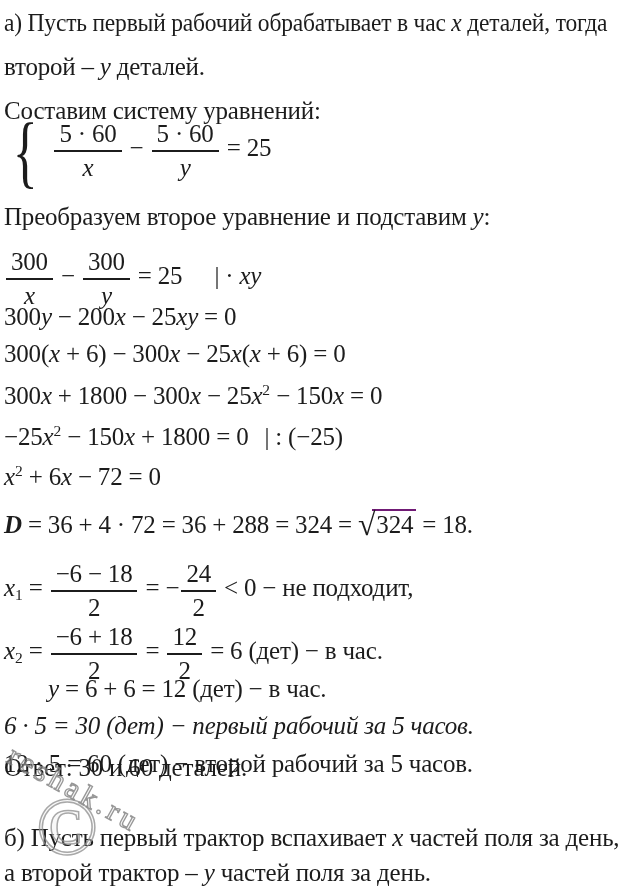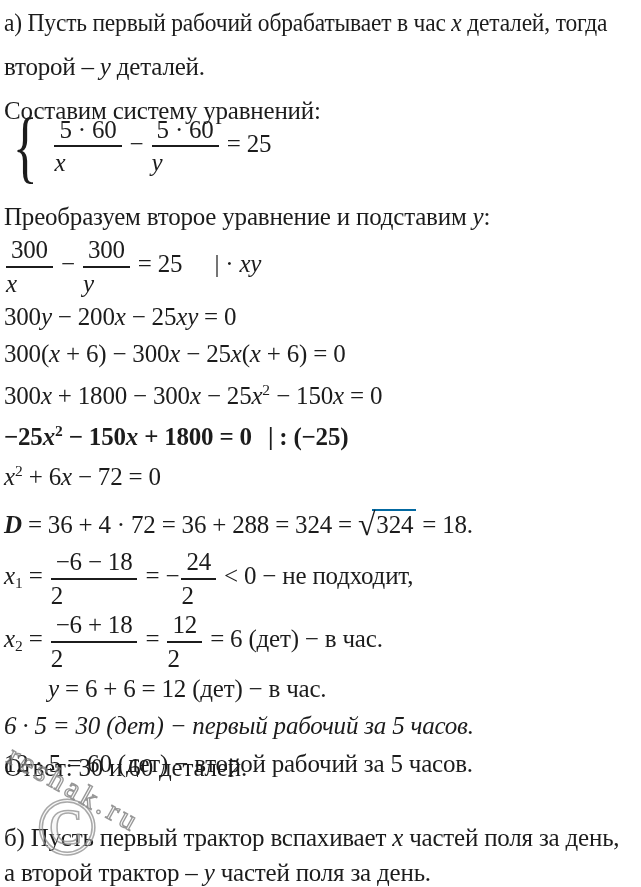--- a/index.html
+++ b/index.html
@@ -22,48 +22,48 @@
   
   #content .line:nth-child(1){top:8px;transform:scaleX(0.94);}
   #content .line:nth-child(2){top:52px;}
   #content .line:nth-child(3){top:96px;}
   #content .line:nth-child(4){top:108px;left:6px;}
   #content .line:nth-child(5){top:202px;font-family:Liberation Serif, serif;}
   #content .line:nth-child(6){top:236px;}
   #content .line:nth-child(7){top:302px;}
   #content .line:nth-child(8){top:339px;}
   #content .line:nth-child(9){top:381px;}
-  #content .line:nth-child(10){top:422px;font-weight:bold;}
+  #content .line:nth-child(10){top:422px;}
   #content .line:nth-child(11){top:462px;}
   #content .line:nth-child(12){top:503px;}
   #content .line:nth-child(13){top:548px;}
   #content .line:nth-child(14){top:611px;}
   #content .line:nth-child(15){top:674px;margin-left:44px;}
   #content .line:nth-child(16){top:711px;font-style:italic;}
   #content .line:nth-child(17){top:749px;}
   #content .line:nth-child(18){top:753px;}
   #content .line:nth-child(19){top:823px;}
   #content .line:nth-child(20){top:858px;}
 
   .v{font-style:italic;}
   .v.b{font-weight:bold;}
   .sup{font-size:0.62em;vertical-align:0.58em;letter-spacing:0;}
   .sub{font-size:0.62em;vertical-align:-0.22em;letter-spacing:0;}
   .sp{display:inline-block;}
 
   .frac{
     display:inline-block;vertical-align:middle;
-    margin:0 2px;line-height:1.1;
+    text-align:center;margin:12px 2px;line-height:1.1;
   }
   .frac .num{display:block;padding:0 5px 2px;border-bottom:2px solid #1c1c1c;}
   .frac .den{display:block;padding-top:2px;}
 
   .sqrt{display:inline-block;white-space:nowrap;}
   .sqrt .rad{display:inline-block;font-size:1.28em;transform:translateY(2px);margin-right:-3px;}
-  .sqrt .radbody{display:inline-block;border-top:2px solid #0369a1;padding:1px 3px 0 4px;line-height:1.05;}
+  .sqrt .radbody{display:inline-block;border-top:2px solid #701a75;padding:1px 3px 0 4px;line-height:1.05;}
 
   .system{display:inline-flex;align-items:center;}
   .system .brace{
     font-size:80px;line-height:0.95;
     transform:scaleX(0.65);transform-origin:center;
     margin-right:-2px;letter-spacing:0;
   }
   .system .rows{display:inline-flex;flex-direction:column;gap:1px;}
   .system .row{white-space:nowrap;}
   .system .row:first-child{margin-left:10px;}

